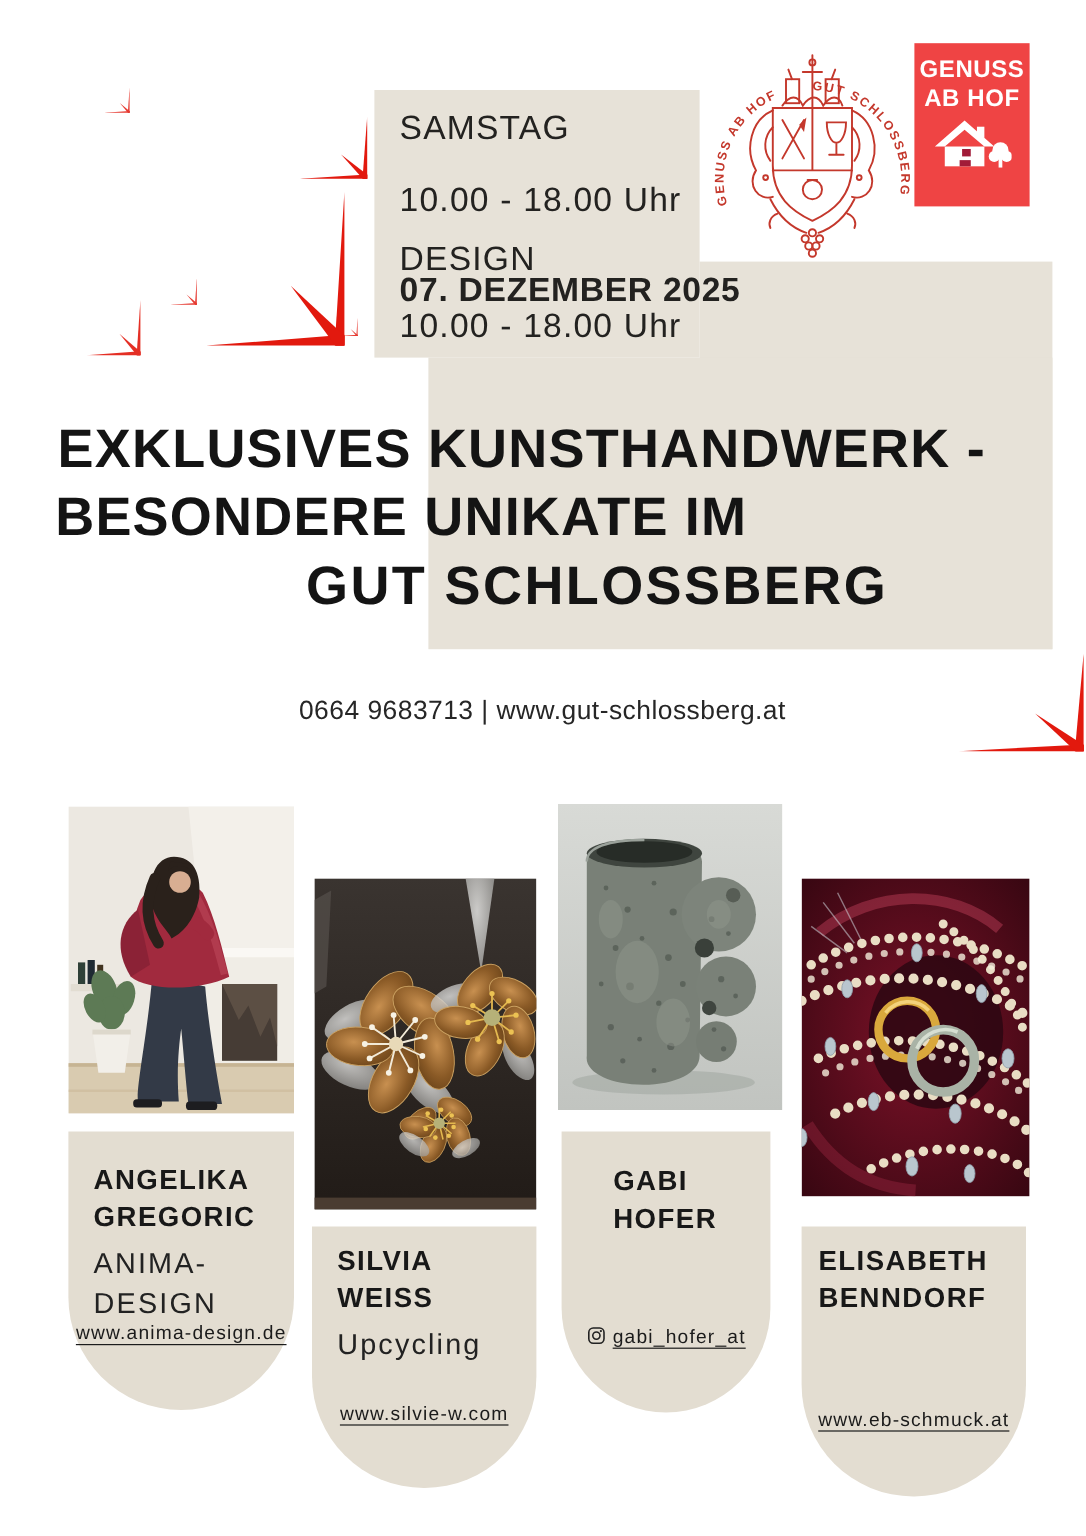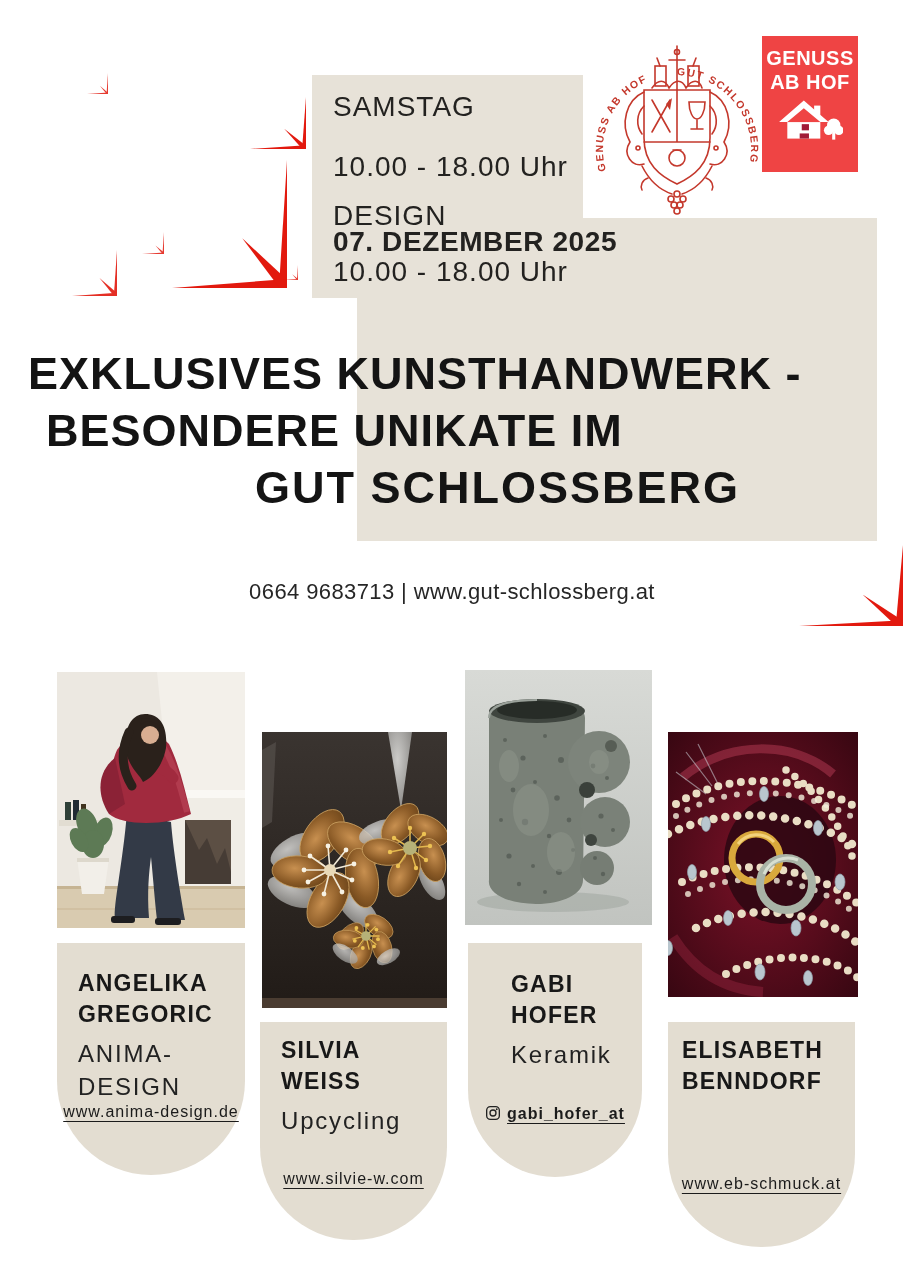--- a/index.html
+++ b/index.html
@@ -138,21 +138,21 @@
         <circle cx="60" cy="33" r="4.5"></circle>
         <rect x="53.5" y="34" width="3" height="8"></rect>
       </g>
       <g fill="#a11b38">
         <rect x="24" y="27" width="7" height="6"></rect>
         <rect x="22" y="36" width="9" height="5"></rect>
       </g>
     </svg>
   </div>
 
-  <div class="title-line" style="left:28px;top:348px;">EXKLUSIVES KUNSTHANDWERK -</div>
+  <div class="title-line" style="left:48px;top:348px;">EXKLUSIVES KUNSTHANDWERK -</div>
   <div class="title-line" style="left:46px;top:405px;">BESONDERE UNIKATE IM</div>
   <div class="title-line" style="left:255px;top:462px;letter-spacing:2px;">GUT SCHLOSSBERG</div>
 
   <div class="addr">
     <div>0664 9683713 | www.gut-schlossberg.at</div>
   </div>
 
   <svg class="photo" style="left:57px;top:672px;" width="188" height="256" viewBox="0 0 188 256">
     <rect width="188" height="256" fill="#ece8e1"></rect>
     <polygon points="100,0 188,0 188,118 112,118" fill="#f3f0ea"></polygon>
@@ -404,23 +404,22 @@
 WEISS</div>
       <div class="disc">Upcycling</div>
     </div>
     <div class="link" style="top:148px;">www.silvie-w.com</div>
   </div>
 
   <div class="card" style="left:468px;top:943px;width:174px;height:234px;border-radius:0 0 87px 87px;">
     <div class="pad" style="padding-top:26px;padding-left:43px;">
       <div class="name">GABI
 HOFER</div>
-      <div class="disc">Keramik</div>
     </div>
-    <div class="link" style="top:162px;font-weight:bold;">
+    <div class="link" style="top:162px;">
       <svg class="ig" width="16" height="16" viewBox="0 0 24 24" fill="none" stroke="#222" stroke-width="2">
         <rect x="2.5" y="2.5" width="19" height="19" rx="5.5"></rect>
         <circle cx="12" cy="12" r="4.5"></circle>
         <circle cx="17.6" cy="6.4" r="1.4" fill="#222" stroke="none"></circle>
       </svg><span>gabi_hofer_at</span>
     </div>
   </div>
 
   <div class="card" style="left:668px;top:1022px;width:187px;height:225px;border-radius:0 0 93px 93px;">
     <div class="pad" style="padding-top:13px;padding-left:14px;">

